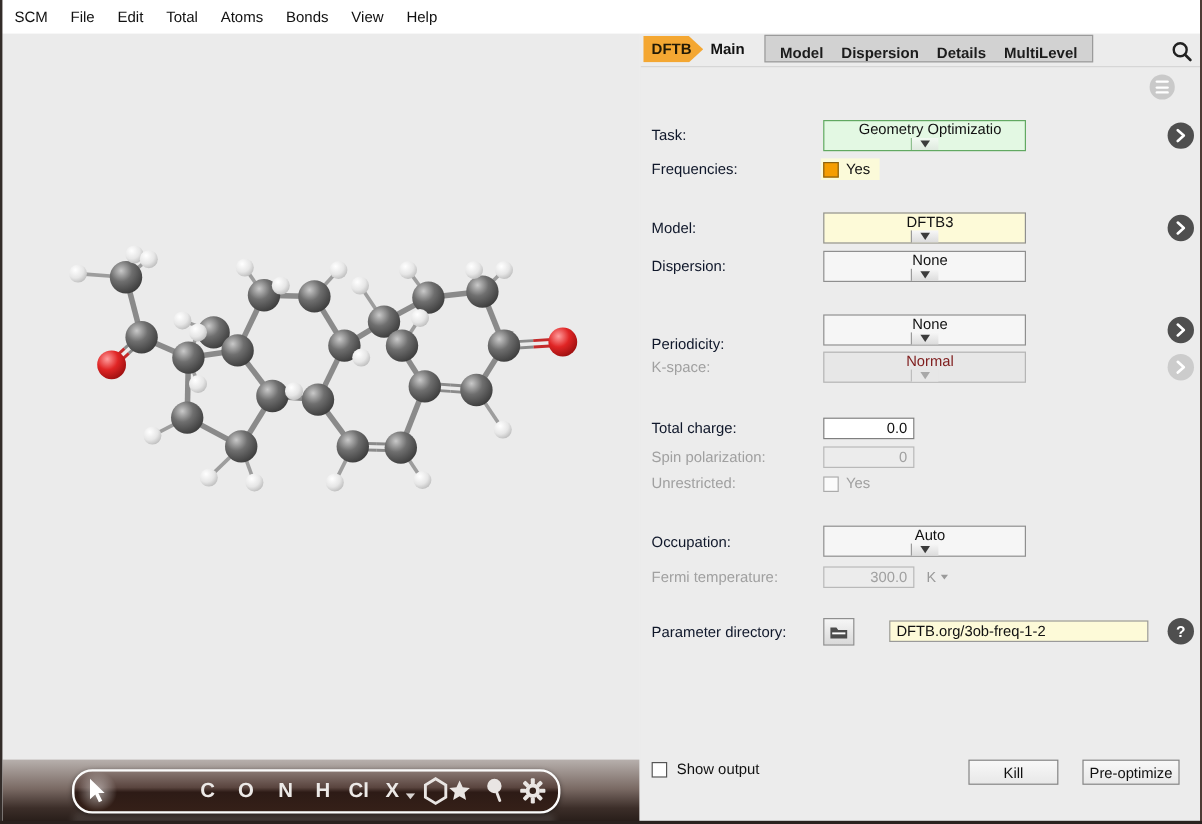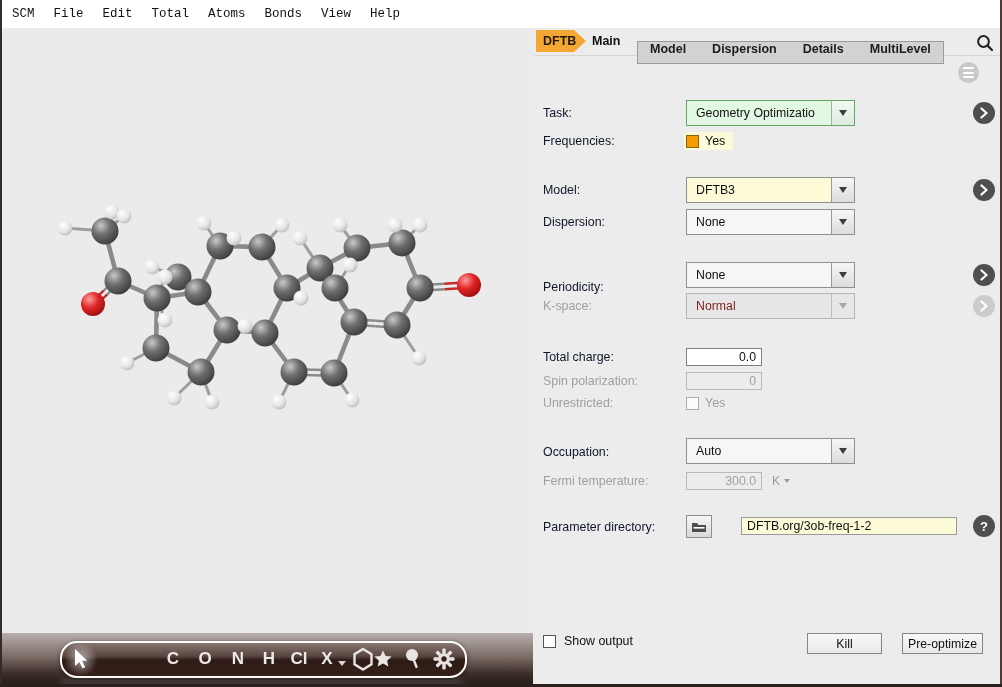--- a/index.html
+++ b/index.html
@@ -6,21 +6,21 @@
   body{width:1002px;height:687px;position:relative;overflow:hidden;
        font-family:"Liberation Sans","DejaVu Sans",sans-serif;background:#ececec;}
   .abs{position:absolute;}
   
   #border-left{left:0;top:0;width:2px;height:687px;background:#332c29;z-index:60;}
   #border-right{right:0;top:0;width:2px;height:687px;background:#4e3b35;z-index:60;}
   #border-bottom{left:0;top:684px;width:1002px;height:3px;background:#2a211e;z-index:60;}
   
   #menubar{left:2px;top:0;width:998px;height:28px;background:#ffffff;display:flex;align-items:center;
            gap:19px;padding-left:10px;box-sizing:border-box;font-size:12.5px;color:#111;z-index:5;}
-  .menu-item{cursor:default;font-family:Liberation Mono, monospace;}
+  .menu-item{cursor:default;}
   
   #viewer{left:2px;top:28px;width:531px;height:659px;background:#ebebeb;overflow:hidden;z-index:1;}
   #viewer svg#mol{position:absolute;left:0;top:0;}
   #floor{left:0;top:605px;width:531px;height:54px;
          background:linear-gradient(#b7b0ad 0%,#7a6a64 45%,#3c2e29 75%,#241a16 100%);}
   #reflection{left:58px;top:648px;width:403px;height:18px;border-radius:12px;
               background:rgba(255,255,255,0.10);filter:blur(3px);}
   
   #pill{left:58px;top:613px;width:403px;height:33px;border-radius:17px;border:2px solid #fbfbfb;
         background:linear-gradient(#877671 0%,#5a453f 40%,#2d1b16 52%,#352018 100%);
@@ -32,30 +32,30 @@
   #x-caret{top:18px;}
   
   #panel{left:534px;top:28px;width:466px;height:659px;background:#ececec;z-index:2;font-size:12.4px;color:#111;}
   #tabbar{left:0;top:0;width:466px;height:27px;background:#ececec;border-bottom:1px solid #d6d6d6;}
   #dftb-tag{left:2px;top:2px;width:50px;height:22px;background:#f4a732;
             clip-path:polygon(0 0,76% 0,100% 50%,76% 100%,0 100%);
             display:flex;align-items:center;padding-left:7px;box-sizing:border-box;
             font-weight:bold;font-size:12.5px;color:#221a06;}
   #tab-main{left:58px;top:2px;height:22px;display:flex;align-items:center;font-weight:bold;font-size:12.5px;}
   #tabbox{left:103px;top:1px;height:23px;background:#d2d2d2;border:1px solid #9b9b9b;
-          display:flex;align-items:flex-start;gap:26px;padding:0 12px;box-sizing:border-box;
-          font-weight:bold;font-size:12.5px;color:#1c1c1c;margin-top:12px;}
+          display:flex;align-items:flex-end;gap:15px;padding:0 12px;box-sizing:border-box;
+          font-weight:bold;font-size:12.5px;color:#1c1c1c;}
   #search-ic{left:442px;top:6px;}
   #burger{left:424px;top:34px;width:21px;height:21px;border-radius:50%;background:#c9c9c9;}
   #burger span{position:absolute;left:5px;width:11px;height:2px;background:#fff;border-radius:1px;}
   
   .lbl{left:9px;color:#0f172a;}
   .lbl.dis{color:#a0a0a0;}
   .combo{left:152px;width:169px;height:26px;box-sizing:border-box;border:1px solid #8f8f8f;
-         background:#f6f6f6;display:flex;align-items:center;}
+         background:#f6f6f6;display:flex;align-items:center;flex-direction:column;}
   .combo .val{flex:1;padding-left:9px;font-size:12.3px;}
   .combo .arrow{width:22px;height:100%;border-left:1px solid #9a9a9a;
         background:linear-gradient(#f7f7f7,#dcdcdc);display:flex;align-items:center;justify-content:center;}
   .tri{width:0;height:0;border-left:4.5px solid transparent;border-right:4.5px solid transparent;
        border-top:6px solid #3c3c3c;}
   .combo.green{background:#e3f8e3;border-color:#62a862;}
   .combo.green .arrow{background:linear-gradient(#f2faf2,#dfeadf);border-left-color:#8fbf8f;}
   .combo.yellow{background:#fdfad8;}
   .combo.disabled{background:#e7e7e7;border-color:#b5b5b5;}
   .combo.disabled .val{color:#7f1d1d;}

